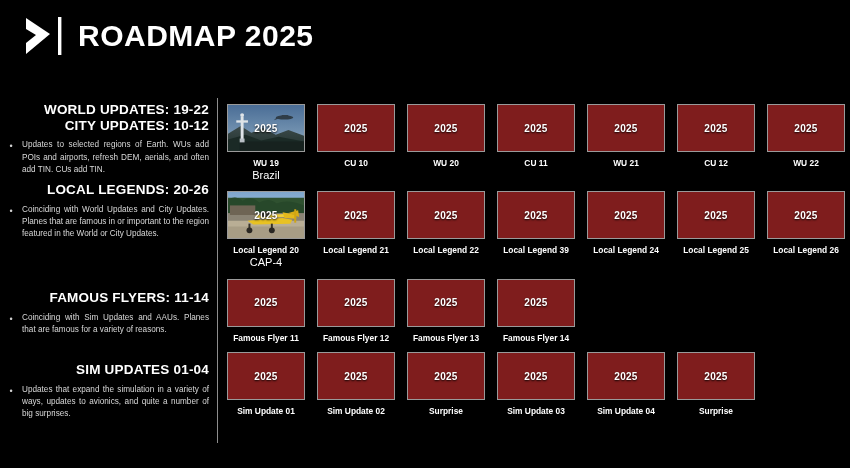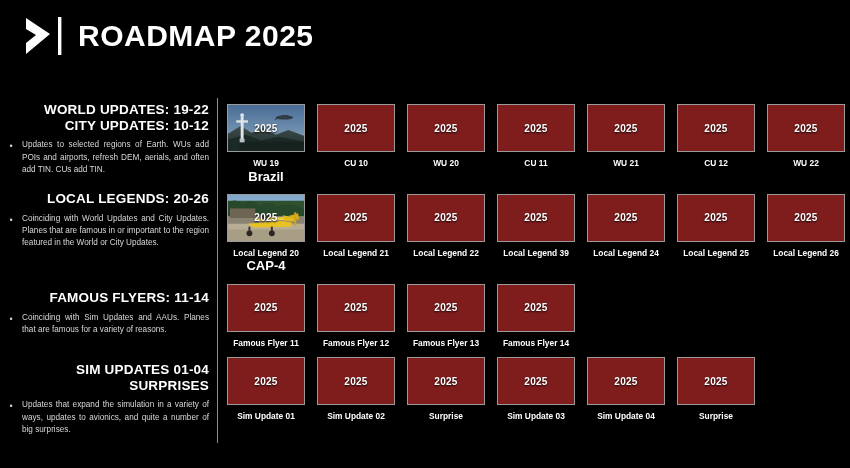--- a/index.html
+++ b/index.html
@@ -79,21 +79,21 @@
   .legend-text {
     flex: 1;
     font-size: 8.2px;
     line-height: 1.5;
     color: #d8d8d8;
     text-align: justify;
     text-justify: inter-word;
   }
 
   #block-world  { top: 6px; }
-  #block-local  { top: 95px; }
+  #block-local  { top: 86px; }
   #block-famous { top: 194px; }
   #block-sim    { top: 266px; }
 
   
   #column-divider {
     position: absolute;
     left: 217px;
     top: 98px;
     width: 1px;
     height: 345px;
@@ -145,22 +145,22 @@
     margin-top: 6px;
     text-align: center;
     font-size: 8.4px;
     font-weight: bold;
     line-height: 1.25;
     color: #ffffff;
     white-space: nowrap;
   }
   .card-subcaption {
     display: block;
-    font-size: 13px;
-    font-weight: bold;
+    font-size: 11px;
+    font-weight: normal;
     color: #ffffff;
   }
 
   .card-art { position: absolute; inset: 0; z-index: 1; }
   .card-art svg { display: block; width: 100%; height: 100%; }
 </style>
 </head>
 <body>
 
 <div id="header">
@@ -202,21 +202,20 @@
     </div>
     <div class="legend-body">
       <div class="legend-bullet">•</div>
       <div class="legend-text">Coinciding with Sim Updates and AAUs. Planes that are famous for a variety of reasons.</div>
     </div>
   </div>
 
   <div class="legend-block" id="block-sim">
     <div class="legend-heading">
       <span class="hline">SIM UPDATES 01-04</span>
-      <span class="hline">SURPRISES</span>
     </div>
     <div class="legend-body">
       <div class="legend-bullet">•</div>
       <div class="legend-text">Updates that expand the simulation in a variety of ways, updates to avionics, and quite a number of big surprises.</div>
     </div>
   </div>
 
 </div>
 
 <div id="column-divider"></div>

